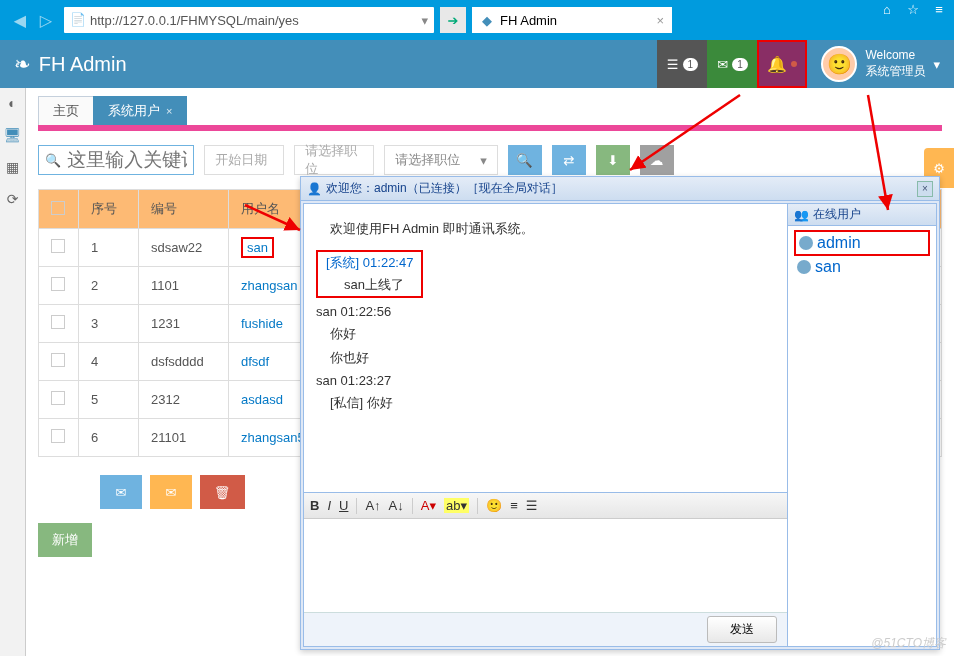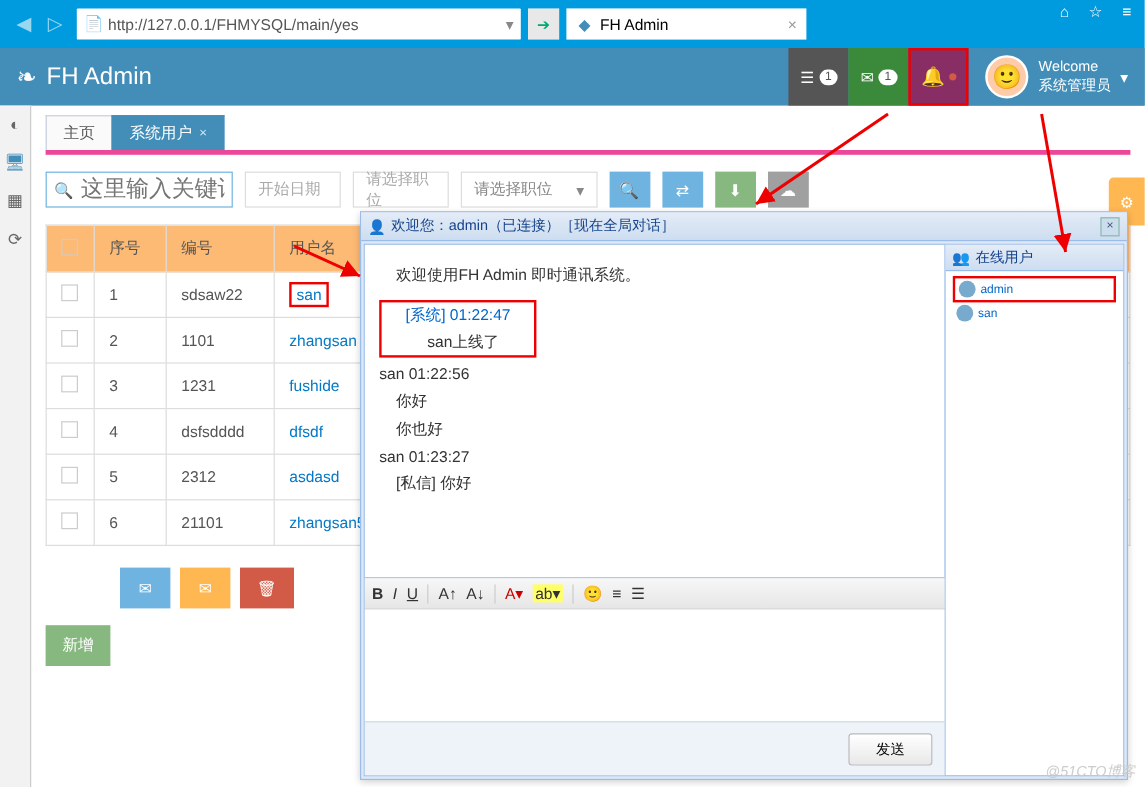--- a/index.html
+++ b/index.html
@@ -31,21 +31,21 @@
 .user-area { display: flex; align-items: center; gap: 8px; padding: 0 14px; background: #438eb9; }
 .avatar { width: 36px; height: 36px; border-radius: 50%; background: #fca; border: 2px solid #fff; display: flex; align-items: center; justify-content: center; font-size: 20px; }
 .user-text { font-size: 12px; line-height: 1.3; }
 
 
 .side-rail { position: absolute; left: 0; top: 88px; width: 26px; bottom: 0; background: #f2f2f2; border-right: 1px solid #ccc; display: flex; flex-direction: column; align-items: center; padding-top: 4px; gap: 10px; }
 .side-rail .ritem { width: 22px; height: 22px; display: flex; align-items: center; justify-content: center; color: #666; font-size: 14px; }
 
 
 .content { position: absolute; left: 26px; right: 0; top: 88px; bottom: 0; padding: 8px 12px; }
-.tabs { display: flex; border-bottom: 4px solid #ec4899; }
+.tabs { display: flex; border-bottom: 6px solid #ec4899; }
 .tab { padding: 5px 14px; font-size: 13px; background: #fafafa; border: 1px solid #c5d0dc; border-bottom: none; margin-right: -1px; color: #555; display: flex; align-items: center; gap: 6px; }
 .tab.active { background: #438eb9; color: #fff; border-color: #438eb9; }
 .tab .x { font-size: 11px; opacity: 0.8; }
 
 .filter-bar { display: flex; gap: 10px; padding: 14px 0; align-items: center; }
 .search-box { border: 1px solid #6fb3e0; height: 30px; display: flex; align-items: center; padding: 0 6px; color: #6fb3e0; gap: 6px; }
 .search-box input { border: none; outline: none; font-size: 19px; color: #888; width: 120px; }
 .date-inp { border: 1px solid #ddd; height: 30px; padding: 0 10px; color: #aaa; font-size: 13px; display: flex; align-items: center; width: 80px; }
 .sel { border: 1px solid #ddd; height: 30px; padding: 0 10px; color: #888; display: flex; align-items: center; gap: 20px; }
 .sq-btn { width: 34px; height: 30px; background: #6fb3e0; color: #fff; display: flex; align-items: center; justify-content: center; border: none; }
@@ -70,31 +70,31 @@
 .chat-win { position: absolute; left: 300px; top: 176px; width: 640px; height: 474px; border: 1px solid #99bce8; background: #dfe8f6; display: flex; flex-direction: column; box-shadow: 0 2px 6px rgba(0,0,0,0.2); }
 .chat-title { height: 24px; background: linear-gradient(#e4ecf7,#cdddf0); display: flex; align-items: center; padding: 0 6px; font-size: 12px; color: #15428b; border-bottom: 1px solid #99bce8; }
 .chat-title .win-x { margin-left: auto; width: 16px; height: 16px; border: 1px solid #8ba; background: #cde; display: flex; align-items: center; justify-content: center; font-size: 10px; color: #457; cursor: pointer; }
 .chat-body { flex: 1; display: flex; background: #fff; margin: 2px; border: 1px solid #99bce8; }
 .chat-left { flex: 1; display: flex; flex-direction: column; border-right: 1px solid #99bce8; }
 .chat-msgs { flex: 1; padding: 10px 12px; font-size: 13px; overflow: auto; }
 .chat-msgs .sys { color: #0066cc; }
 .chat-msgs .usr { color: #2e8b2e; }
 .chat-msgs .line { margin: 6px 0; color: #333; }
 .chat-msgs .ind { padding-left: 14px; }
-.rbox { border: 2px solid #e00; display: inline-block; padding: 2px 20px; }
+.rbox { border: 2px solid #e00; display: inline-block; padding: 2px 8px; }
 .chat-editor { border-top: 1px solid #99bce8; height: 120px; display: flex; flex-direction: column; }
 .toolbar { height: 26px; background: linear-gradient(#f7f7f7,#e6e6e6); border-bottom: 1px solid #ccc; display: flex; align-items: center; padding: 0 6px; gap: 8px; font-size: 13px; color: #333; }
 .toolbar .sep { width: 1px; height: 16px; background: #ccc; }
 .edit-area { flex: 1; background: #fff; }
-.send-bar { height: 45px; background: #eef3fa; border-top: 1px solid #cdd; display: flex; align-items: center; justify-content: flex-end; padding: 0 10px; }
+.send-bar { height: 34px; background: #eef3fa; border-top: 1px solid #cdd; display: flex; align-items: center; justify-content: flex-end; padding: 0 10px; }
 .send-btn { padding: 4px 22px; background: linear-gradient(#fff,#e8e8e8); border: 1px solid #bbb; border-radius: 3px; font-size: 12px; cursor: pointer; }
 
 .chat-right { width: 148px; display: flex; flex-direction: column; }
 .online-title { height: 22px; background: linear-gradient(#e4ecf7,#cdddf0); border-bottom: 1px solid #99bce8; display: flex; align-items: center; padding: 0 6px; font-size: 12px; color: #15428b; gap: 4px; }
-.online-list { padding: 4px 6px; font-size: 10px; }
+.online-list { padding: 4px 6px; font-size: 16px; }
 .ou { display: flex; align-items: center; gap: 4px; padding: 2px 3px; color: #0066cc; }
 .ou.red { border: 2px solid #e00; }
 .picon { width: 14px; height: 14px; background: #7ac; border-radius: 50%; display: inline-block; }
 
 
 .arrow { position: absolute; pointer-events: none; }
 
 
 .side-widget { position: absolute; right: 0; top: 148px; width: 30px; height: 40px; background: #ffb752; border-radius: 4px 0 0 4px; display: flex; align-items: center; justify-content: center; color: #fff; }
 

